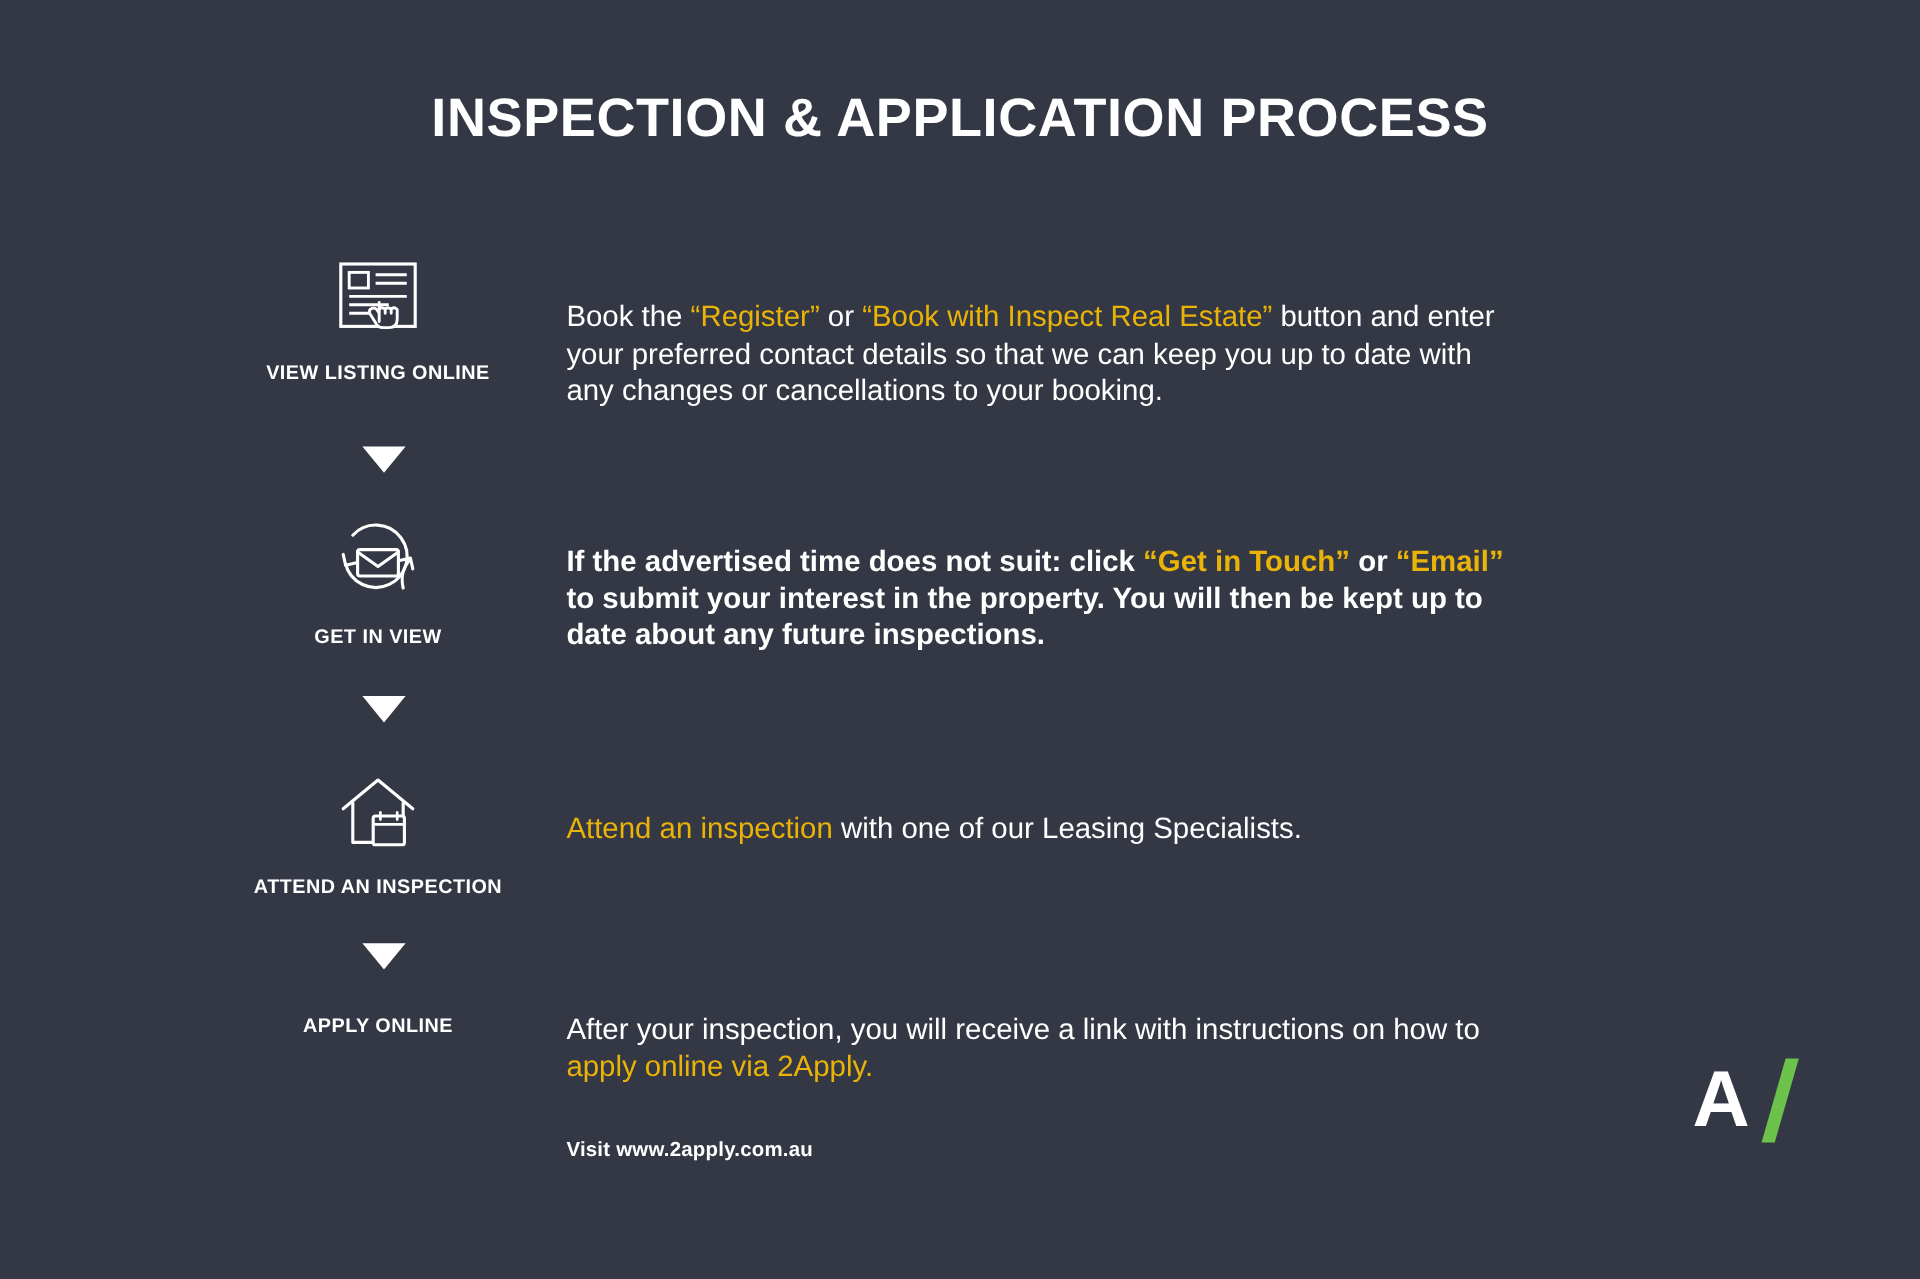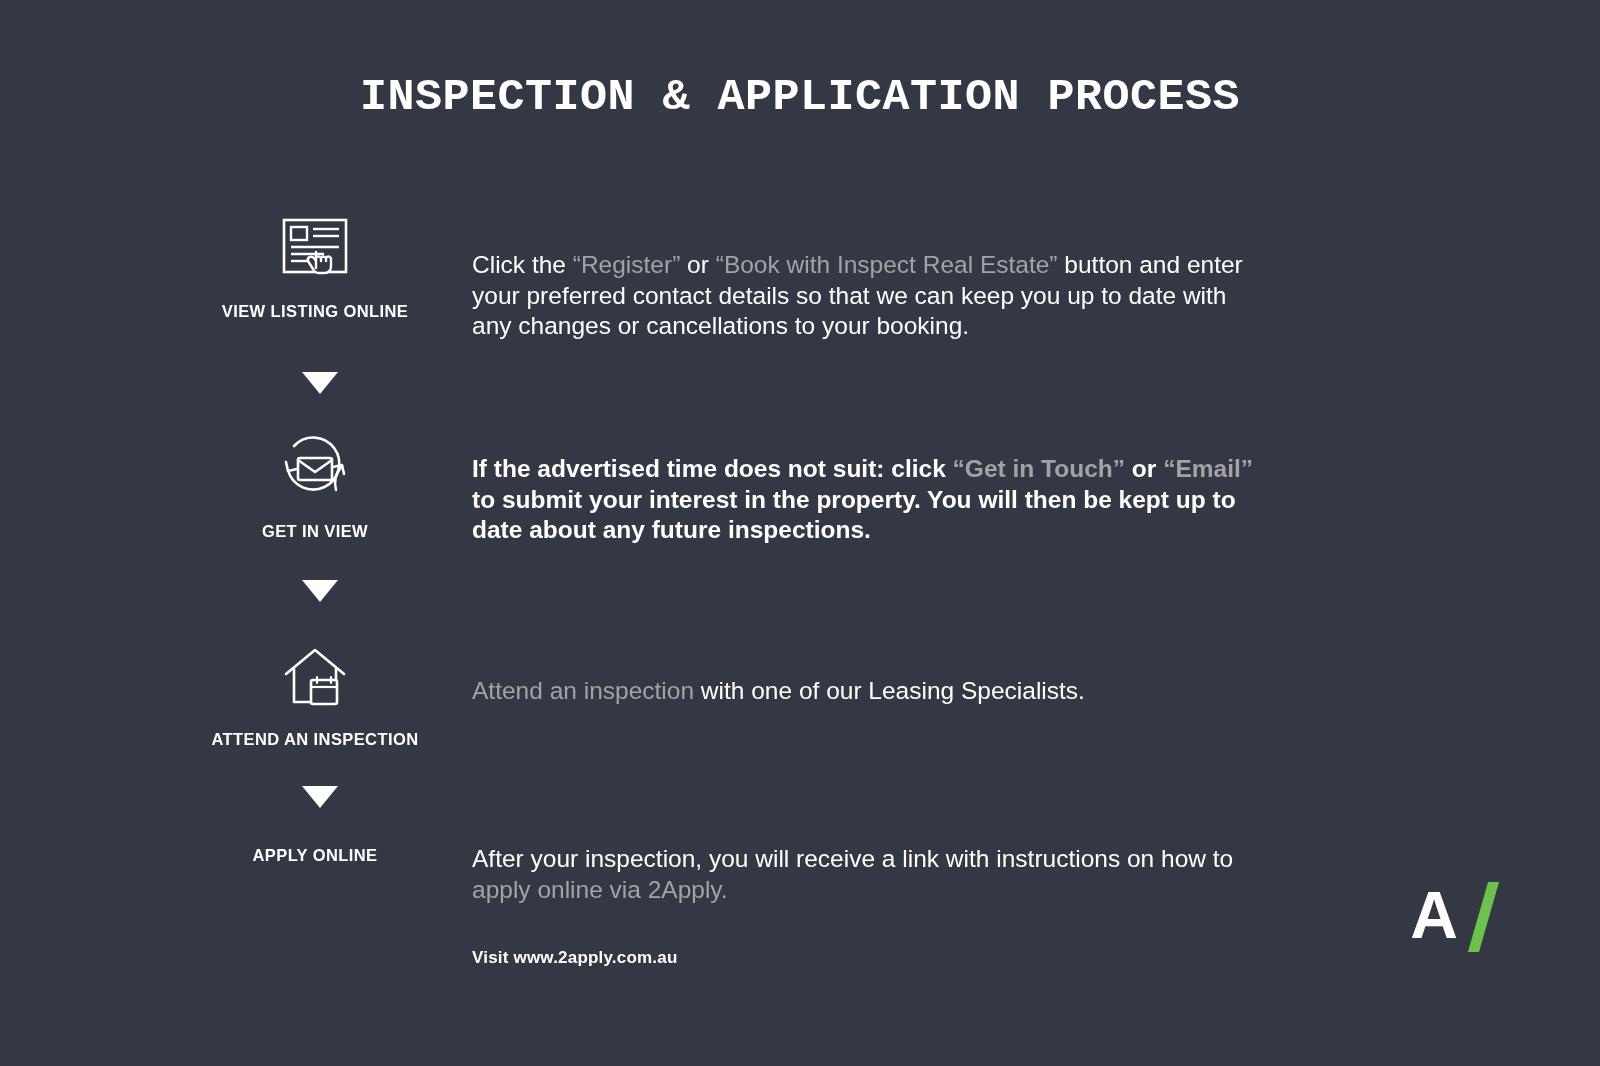--- a/index.html
+++ b/index.html
@@ -17,21 +17,20 @@
   }
   .page-title {
     position: absolute;
     top: 72px;
     left: 0;
     width: 1600px;
     text-align: center;
     font-size: 45px;
     font-weight: bold;
     letter-spacing: 0.5px;
-    font-family: Liberation Mono, monospace;
   }
 
   .steps {
     position: absolute;
     top: 208px;
     left: 0;
     width: 1600px;
   }
 
   .step {
@@ -61,21 +60,21 @@
   }
 
   .step-text {
     position: absolute;
     left: 472px;
     width: 790px;
     font-size: 24.5px;
     line-height: 1.25;
     color: #ffffff;
   }
-  .accent { color: #a3a3a3; }
+  .accent { color: #eab308; }
 
   .arrow {
     position: absolute;
     left: 0;
     width: 640px;
     text-align: center;
   }
   .arrow svg { display: block; margin: 0 auto; }
 
   .visit-line {
@@ -134,21 +133,21 @@
           <line x1="41" y1="28" x2="67" y2="28" stroke="#ffffff" stroke-width="2.4"></line>
           <line x1="19" y1="39" x2="67" y2="39" stroke="#ffffff" stroke-width="2.4"></line>
           <line x1="19" y1="46" x2="52" y2="46" stroke="#ffffff" stroke-width="2.4"></line>
           <line x1="19" y1="53" x2="40" y2="53" stroke="#ffffff" stroke-width="2.4"></line>
           <path d="M44 44 l0 16 m0 -10 q2 -3 5 0 l0 3 m0 -3 q2 -3 5 0 l0 3 m0 -3 q2 -3 5 0 l0 8 q0 7 -7 7 l-5 0 q-4 0 -6 -4 l-5 -8 q-1 -3 2 -4 q2 -1 4 1 l2 3" fill="#343844" stroke="#ffffff" stroke-width="2.4" stroke-linejoin="round" stroke-linecap="round"></path>
         </svg>
       </span>
       <div class="step-label">VIEW LISTING ONLINE</div>
     </div>
     <div class="step-text" style="top:42px;">
-      <span>Click the </span><span class="accent">“Register”</span><span> or </span><span class="accent">“Book with Inspect Real Estate”</span><span> button and enter your preferred contact details so that we can keep you up to date with any changes or cancellations to your booking.</span>
+      <span>Book the </span><span class="accent">“Register”</span><span> or </span><span class="accent">“Book with Inspect Real Estate”</span><span> button and enter your preferred contact details so that we can keep you up to date with any changes or cancellations to your booking.</span>
     </div>
   </div>
 
   <div class="arrow" style="top:162px;">
     <svg viewBox="0 0 40 26" width="40" height="26">
         <polygon points="2,2 38,2 20,24" fill="#ffffff"></polygon>
       </svg>
   </div>
 
   <div class="step" style="top:220px;">

